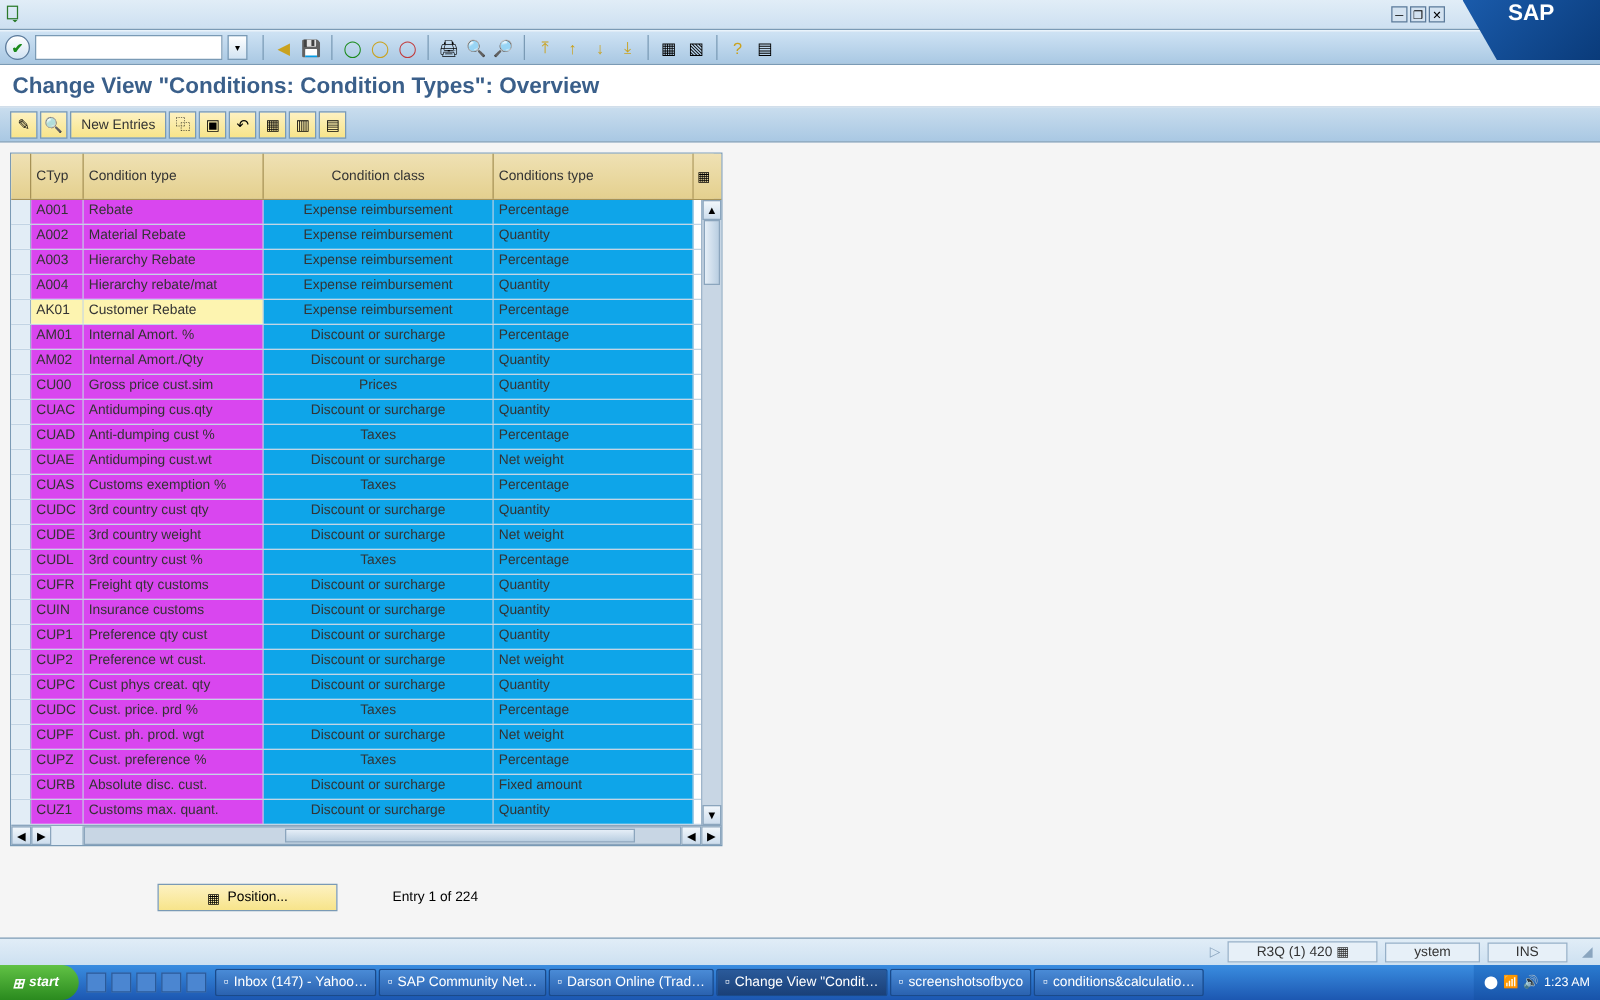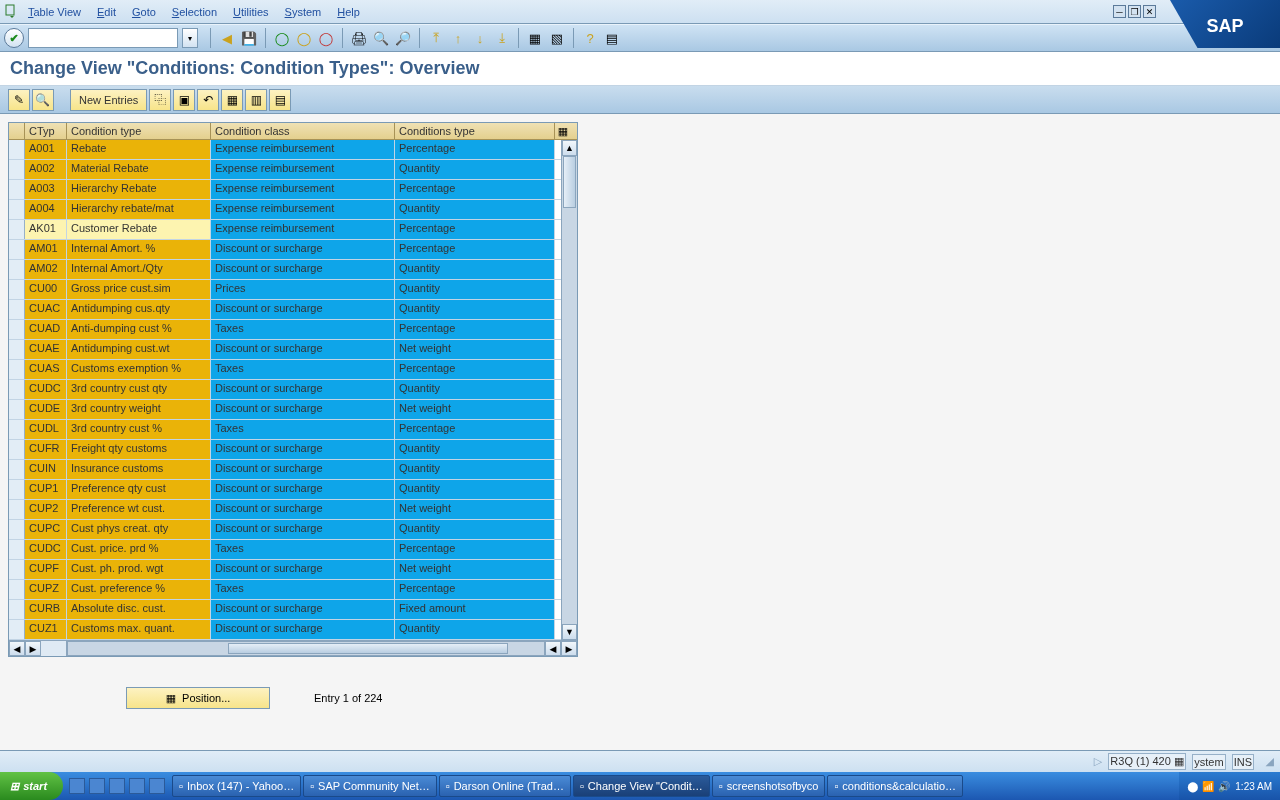--- a/index.html
+++ b/index.html
@@ -3,59 +3,59 @@
 <meta charset="utf-8">
 <style>
 * { box-sizing: border-box; margin: 0; padding: 0; }
 body { font-family: Arial, sans-serif; font-size: 11px; background: #f5f5f5; width: 1280px; height: 800px; overflow: hidden; position: relative; }
 .menubar { background: linear-gradient(#e1edf7,#cde0f1); height: 24px; display: flex; align-items: center; padding: 0 4px; border-bottom: 1px solid #7a9ab5; }
 .menubar .doc-icon { width: 16px; height: 16px; margin-right: 8px; color: #2b7a2b; }
 .menubar .menu-item { color: #2150a0; margin-right: 16px; cursor: default; }
 .menubar .menu-item u { text-decoration: underline; }
 .win-controls { margin-left: auto; display: flex; gap: 2px; margin-right: 120px; }
 .win-controls span { width: 13px; height: 13px; border: 1px solid #5b7a9a; display: inline-flex; align-items: center; justify-content: center; font-size: 9px; background: #d3e2f0; cursor: default; }
-.sap-logo { position: absolute; top: 0; right: 0; width: 110px; height: 48px; background: linear-gradient(135deg,#1a5bab,#0a3b7a); color: #fff; font-weight: bold; font-size: 18px; display: flex; align-items: flex-start; justify-content: center; padding-top: 16px; clip-path: polygon(0 0,100% 0,100% 100%,25% 100%); }
+.sap-logo { position: absolute; top: 0; right: 0; width: 110px; height: 48px; background: linear-gradient(135deg,#1a5bab,#0a3b7a); color: #fff; font-weight: bold; font-size: 18px; display: flex; align-items: flex-start; justify-content: center; padding-top: 0; clip-path: polygon(0 0,100% 0,100% 100%,25% 100%); }
 .toolbar { background: linear-gradient(#cfe3f4,#a9c8e3); height: 28px; border-top: 1px solid #e9f3fb; border-bottom: 1px solid #7a9ab5; display: flex; align-items: center; padding: 0 4px; gap: 2px; }
 .toolbar .check { width: 20px; height: 20px; border: 1px solid #5b7a9a; border-radius: 10px; background: linear-gradient(#fff,#d2e3f2); display:flex; align-items:center; justify-content:center; color:#1a8a1a; font-weight:bold; }
 .toolbar .cmd { width: 150px; height: 20px; border: 1px solid #7a9ab5; background: #fff; margin: 0 2px; }
 .toolbar .dd { width: 16px; height: 20px; border: 1px solid #7a9ab5; background: linear-gradient(#fff,#d2e3f2); display:flex; align-items:center; justify-content:center; font-size:8px; margin-right: 6px; }
 .sep { width: 1px; height: 20px; background: #7a9ab5; margin: 0 4px; }
 .ticon { width: 20px; height: 20px; display:inline-flex; align-items:center; justify-content:center; font-size:13px; cursor: default; }
 .title { background: #fff; padding: 6px 10px; color: #3a5f8a; font-size: 18px; font-weight: bold; border-bottom: 1px solid #c2d4e4; }
 .apptool { background: linear-gradient(#c9ddee,#a9c8e3); height: 28px; border-bottom: 1px solid #7a9ab5; display:flex; align-items:center; padding: 0 8px; gap: 2px; }
 .btn-icon { width: 22px; height: 22px; border: 1px solid #7a9ab5; background: linear-gradient(#fdf2c2,#f7e48a); display:inline-flex; align-items:center; justify-content:center; font-size:12px; cursor: default; }
-.btn-text { height: 22px; border: 1px solid #7a9ab5; background: linear-gradient(#fdf2c2,#f7e48a); display:inline-flex; align-items:center; padding: 0 8px; cursor: default; font-size: 11px; color:#333;margin-left:14px; }
+.btn-text { height: 22px; border: 1px solid #7a9ab5; background: linear-gradient(#fdf2c2,#f7e48a); display:inline-flex; align-items:center; padding: 0 8px; cursor: default; font-size: 11px; color:#333; }
 .content { padding: 8px; }
 .grid { width: 570px; border: 1px solid #7a9ab5; background: #fff; }
 .grid-head { display:flex; background: linear-gradient(#efe1b4,#e4d08e); border-bottom: 1px solid #a79256; }
-.grid-head .hc { border-right: 1px solid #a79256; padding: 2px 4px; font-size: 11px; color: #333; }
+.grid-head .hc { border-right: 1px solid #a79256; padding: 12px 4px; font-size: 11px; color: #333; }
 .col-sel { width: 16px; }
 .col-c { width: 42px; }
 .col-t { width: 144px; }
-.col-cl { width: 184px; }
+.col-cl { width: 184px; text-align: center; }
 .col-ca { width: 160px; }
 .col-set { width: 16px; background: linear-gradient(#efe1b4,#e4d08e); display:flex; align-items:center; justify-content:center; }
 .rows { position: relative; }
 .row { display:flex; height: 20px; border-bottom: 1px solid #c2d4e4; }
 .row .cell { border-right: 1px solid #c2d4e4; padding: 2px 4px; font-size: 11px; color: #333; overflow: hidden; white-space: nowrap; }
 .row .cell.col-sel { background: #e2edf6; border-right: 1px solid #96b0c8; }
-.row .cell.editable { background: #eab308; }
+.row .cell.editable { background: #d946ef; }
 .row .cell.readonly { background: #0ea5e9; }
 .row.sel .cell.editable, .row.sel .cell.col-c { background: #fdf4b0; }
 .vscroll { position:absolute; right: 0; top: 0; width: 16px; background: #d2dfeb; border-left: 1px solid #8ba5bd; display:flex; flex-direction:column; }
 .vscroll .vbtn { height: 16px; border: 1px solid #8ba5bd; background: linear-gradient(#f2f7fb,#cddded); display:flex; align-items:center; justify-content:center; font-size:9px; }
 .vscroll .track { flex:1; background: #c8d6e4; position:relative; }
 .vscroll .thumb { position:absolute; left:1px; right:1px; background: linear-gradient(90deg,#e5eef7,#b9cee1); border:1px solid #8ba5bd; }
 .hscroll { display:flex; height: 16px; border-top:1px solid #8ba5bd; }
 .hscroll .spacer { width: 58px; background: #dfeaf4; border-right:1px solid #8ba5bd; display:flex; }
 .hscroll .hbtn { width: 16px; border: 1px solid #8ba5bd; background: linear-gradient(#f2f7fb,#cddded); display:flex; align-items:center; justify-content:center; font-size:9px; }
 .hscroll .htrack { flex:1; background:#c8d6e4; position:relative; border:1px solid #8ba5bd; }
 .hscroll .hthumb { position:absolute; top:1px; bottom:1px; left:160px; width:280px; background: linear-gradient(#e5eef7,#b9cee1); border:1px solid #8ba5bd; }
 .footbar { position: absolute; left: 0; right: 0; bottom: 28px; height: 22px; background: linear-gradient(#e1edf7,#cde0f1); border-top: 1px solid #7a9ab5; display:flex; align-items:center; justify-content:flex-end; padding: 0 6px; gap: 6px; font-size: 11px; color:#333; }
-.footbar .box { border:1px solid #96b0c8; padding: 1px 1px; background:#e7f0f8; }
+.footbar .box { border:1px solid #96b0c8; padding: 1px 22px; background:#e7f0f8; }
 .posbtn { height: 22px; width: 144px; border:1px solid #7a9ab5; background: linear-gradient(#fdf2c2,#f7e48a); display:inline-flex; align-items:center; justify-content:center; gap:6px; font-size:11px; }
 .entryinfo { margin-left: 44px; font-size: 11px; }
 .posrow { margin-top: 30px; display:flex; align-items:center; padding-left: 118px; }
 .taskbar { position:absolute; left:0; right:0; bottom:0; height:28px; background: linear-gradient(#3a8de0,#1c57b1); display:flex; align-items:center; color:#fff; font-size:11px; }
 .start { height:28px; background: linear-gradient(#61c245,#2a8a1e); border-radius: 0 14px 14px 0; padding: 0 16px 0 10px; display:flex; align-items:center; font-weight:bold; font-style:italic; gap:4px; }
 .ql { display:flex; gap:4px; padding: 0 6px; }
 .ql span { width:16px; height:16px; background:#4b86d1; border:1px solid #2b5a99; }
 .tbtn { height:22px; margin:0 1px; background: linear-gradient(#4a8bd6,#2a62b0); border:1px solid #1a4a8a; padding: 0 6px; display:flex; align-items:center; gap:4px; max-width:155px; overflow:hidden; white-space:nowrap; border-radius:2px; }
 .tbtn.active { background: linear-gradient(#2a5a9a,#1a4078); }
 .tray { margin-left:auto; background: linear-gradient(#2a7bd0,#1853a9); height:28px; display:flex; align-items:center; padding: 0 8px; gap:4px; }
@@ -64,21 +64,20 @@
 </head>
 <body>
 
 <div class="menubar">
   <span class="doc-icon">
     <svg width="14" height="14" viewBox="0 0 14 14">
         <rect x="2" y="1" width="8" height="10" fill="none" stroke="#2b7a2b"></rect>
         <path d="M6 12 L10 12 L8 14 Z" fill="#2b7a2b"></path>
       </svg>
   </span>
-  <span id="menuitems"><span class="menu-item"><u>T</u>able View</span><span class="menu-item"><u>E</u>dit</span><span class="menu-item"><u>G</u>oto</span><span class="menu-item"><u>S</u>election</span><span class="menu-item"><u>U</u>tilities</span><span class="menu-item"><u>S</u>ystem</span><span class="menu-item"><u>H</u>elp</span></span>
   <div class="win-controls">
     <span>─</span>
     <span>❐</span>
     <span>✕</span>
   </div>
 </div>
 <div class="sap-logo">SAP</div>
 
 <div class="toolbar">
   <span class="check">✔</span>

